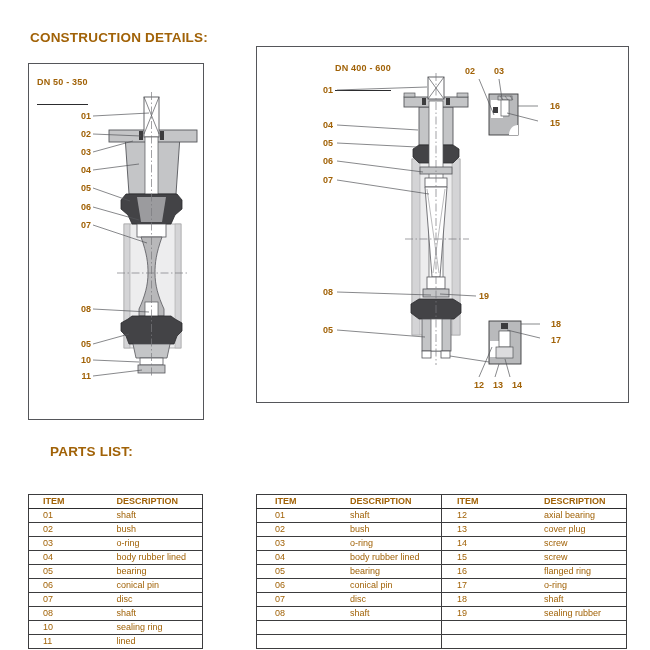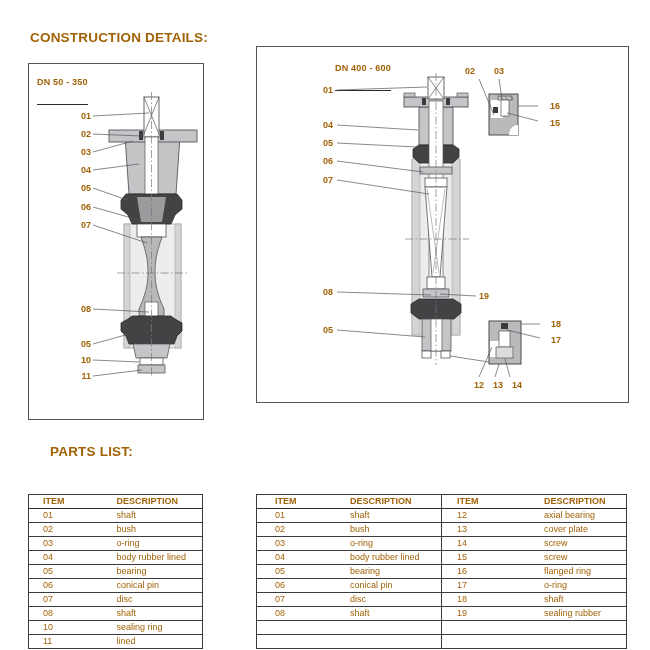--- a/index.html
+++ b/index.html
@@ -294,21 +294,21 @@
           <tr>
             <td>01</td>
             <td>shaft</td>
             <td>12</td>
             <td>axial bearing</td>
           </tr>
           <tr>
             <td>02</td>
             <td>bush</td>
             <td>13</td>
-            <td>cover plate</td>
+            <td>cover plug</td>
           </tr>
           <tr>
             <td>03</td>
             <td>o-ring</td>
             <td>14</td>
             <td>screw</td>
           </tr>
           <tr>
             <td>04</td>
             <td>body rubber lined</td>

